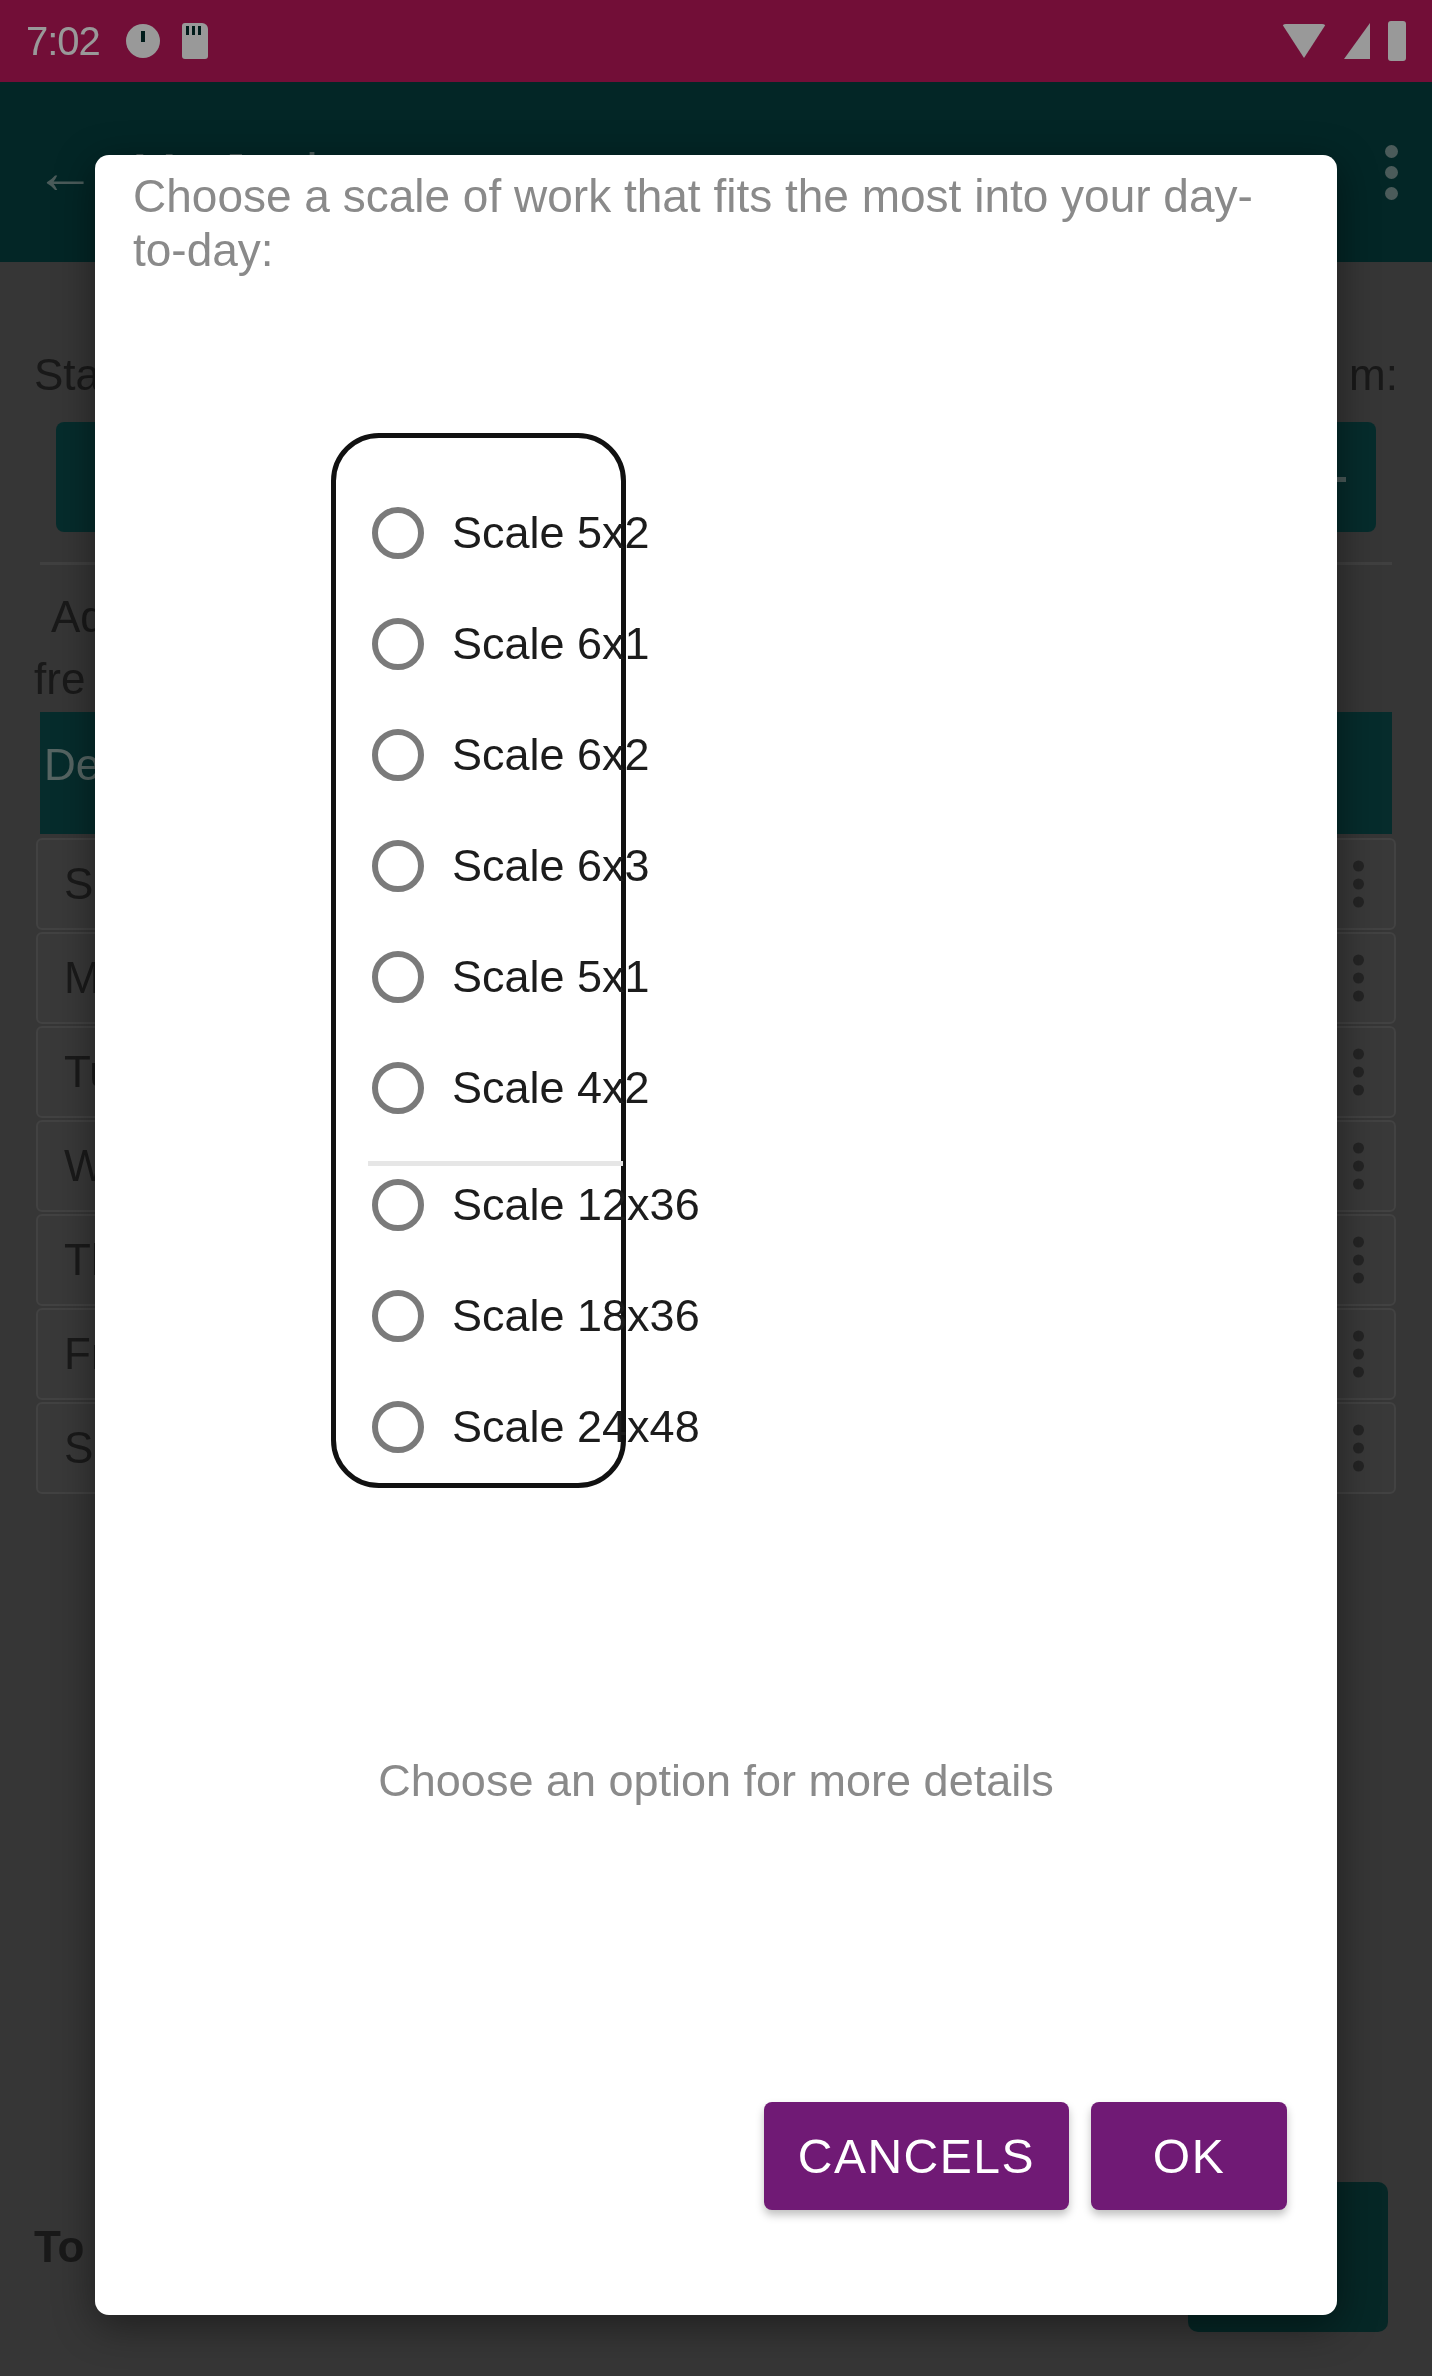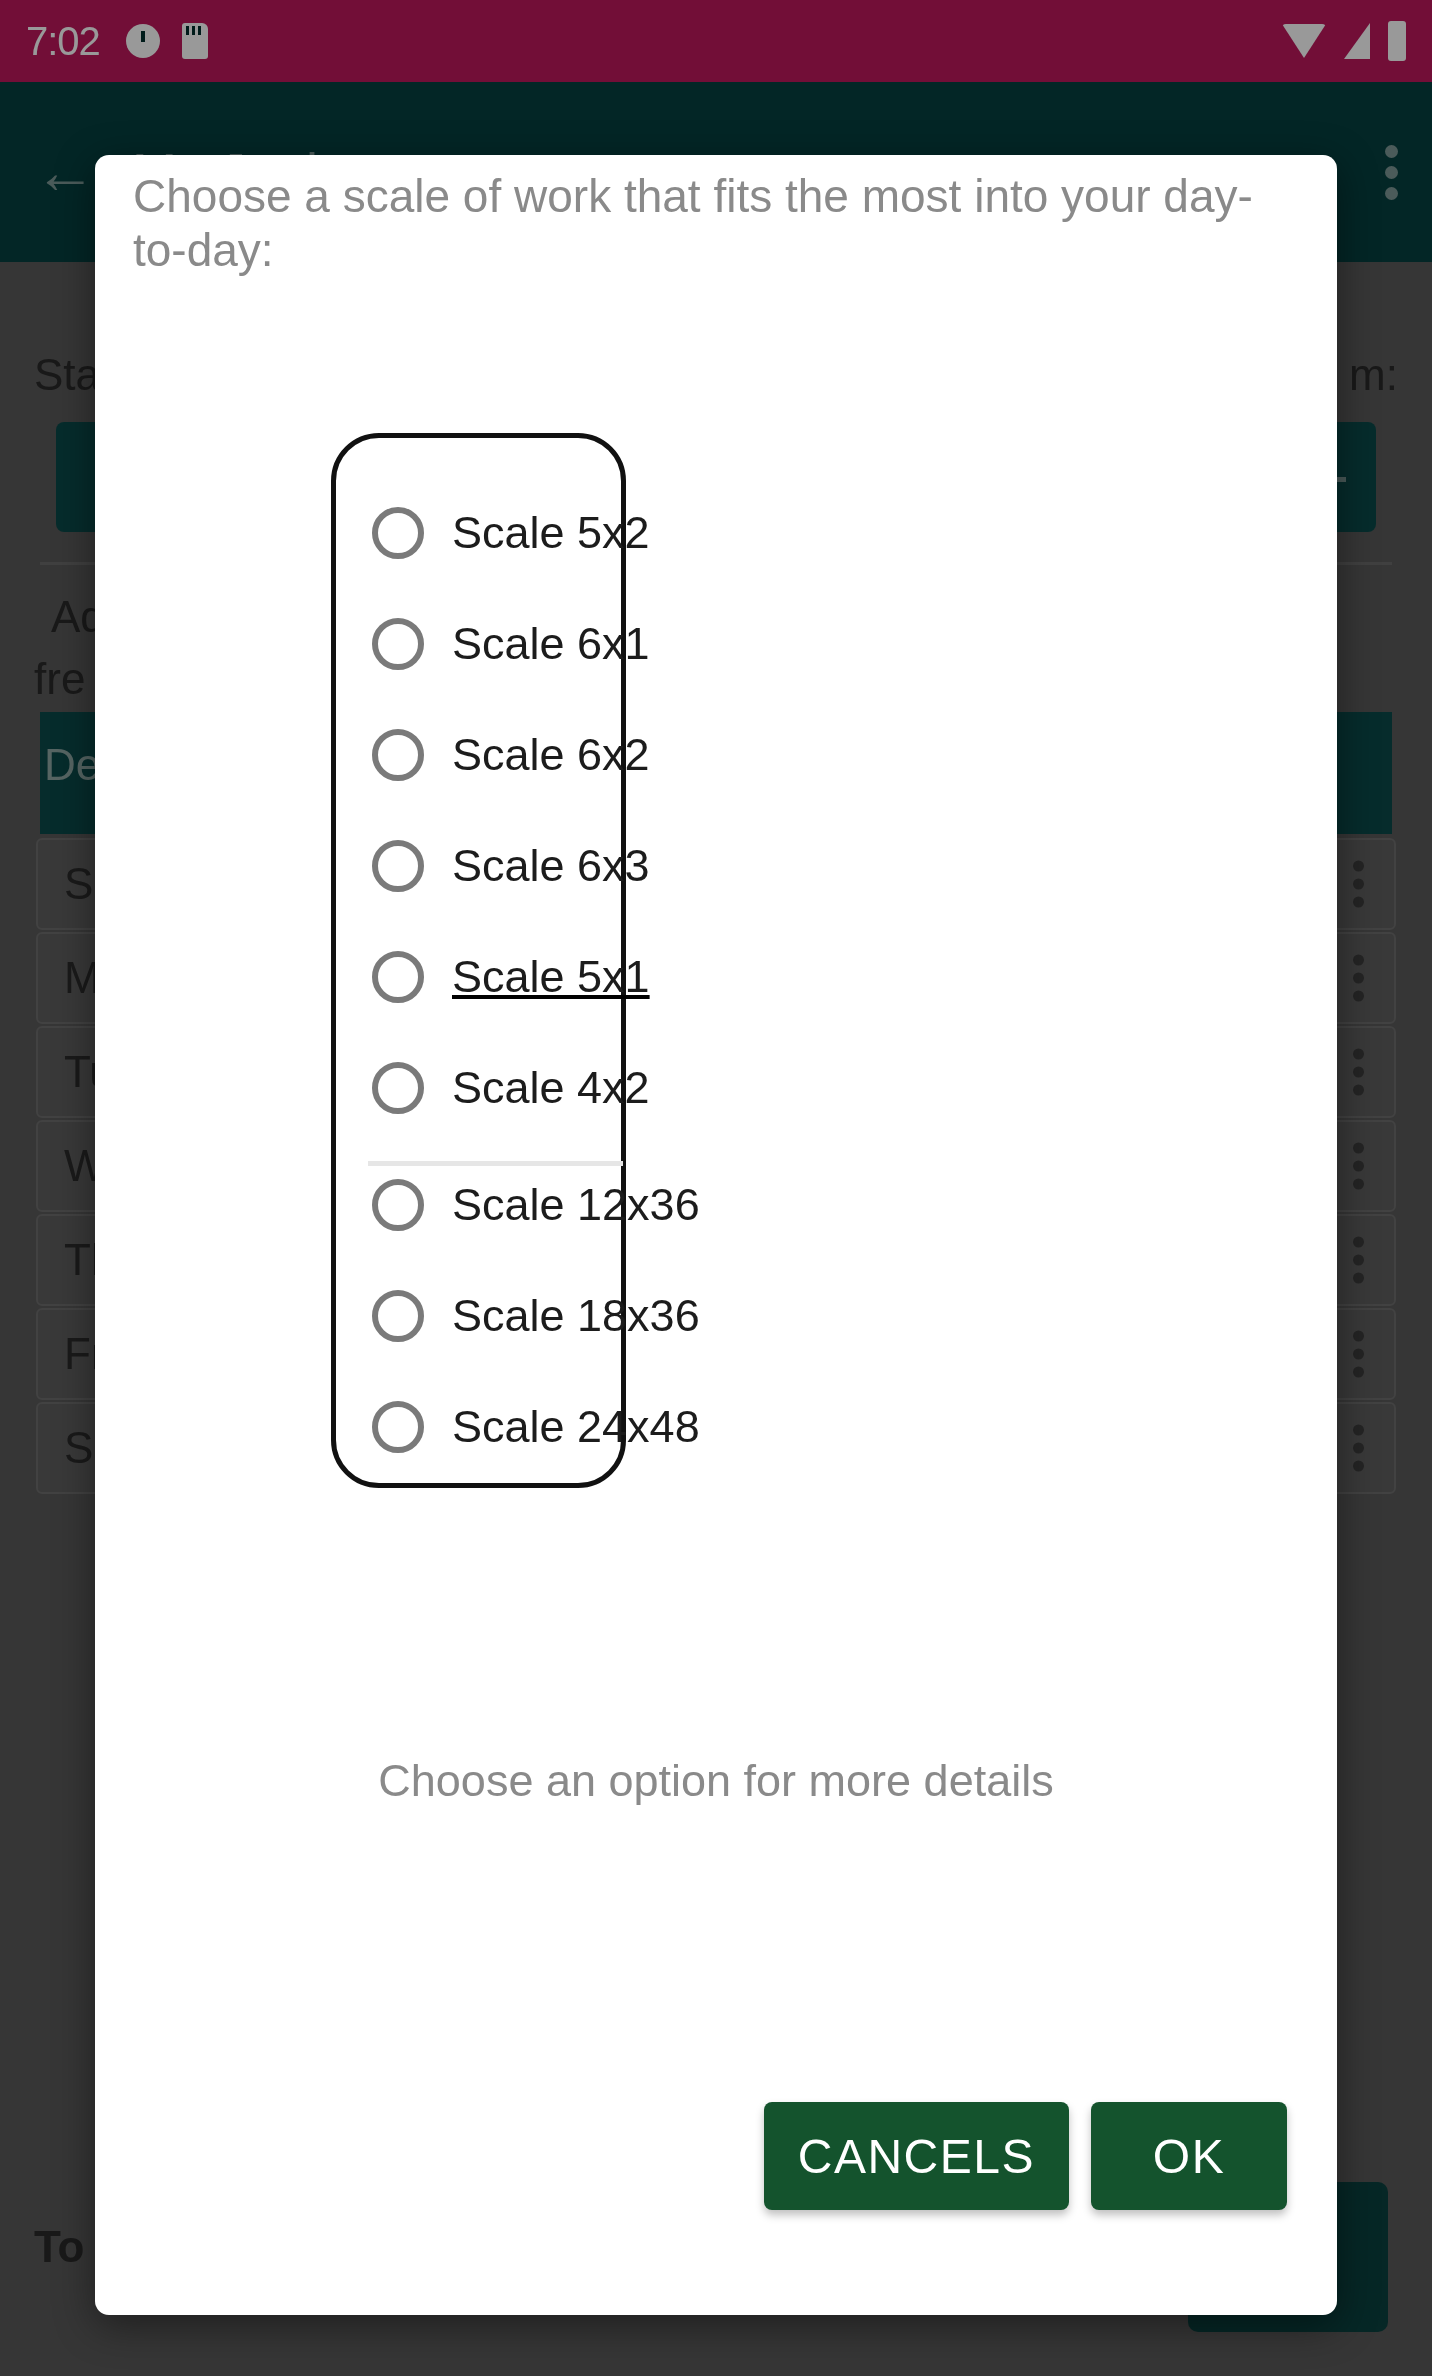--- a/index.html
+++ b/index.html
@@ -105,21 +105,21 @@
   .hint{
     position:absolute; left:0; right:0; top:1600px;
     text-align:center; font-size:45px; color:#8a8a8a;
   }
 
   .btn-row{
     position:absolute; right:50px; bottom:105px;
     display:flex; gap:22px;
   }
   .btn{
-    background:#14532d; color:#fff; border:none; border-radius:8px;
+    background:#701a75; color:#fff; border:none; border-radius:8px;
     font-size:48px; letter-spacing:1.5px;
     padding:0 34px; height:108px; min-width:196px;
     box-shadow:0 5px 9px rgba(0,0,0,.25);
     display:flex; align-items:center; justify-content:center;
     cursor:pointer;
   }
 </style>
 </head>
 <body>
 
@@ -255,21 +255,21 @@
       <div class="opt" style="top:282px;">
         <span class="radio"></span>
         <span class="opt-label">Scale 6x2</span>
       </div>
 
       <div class="opt" style="top:393px;">
         <span class="radio"></span>
         <span class="opt-label">Scale 6x3</span>
       </div>
 
-      <div class="opt" style="top:504px;text-decoration:underline;">
+      <div class="opt" style="top:504px;">
         <span class="radio"></span>
         <span class="opt-label">Scale 5x1</span>
       </div>
 
       <div class="opt" style="top:615px;">
         <span class="radio"></span>
         <span class="opt-label">Scale 4x2</span>
       </div>
 
       <div class="opt-div" style="top:723px;"></div>

